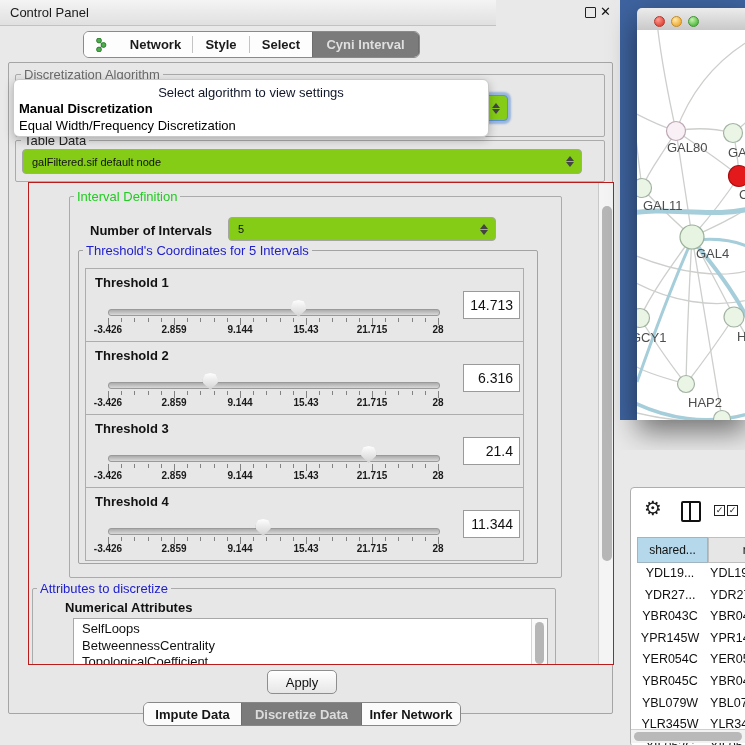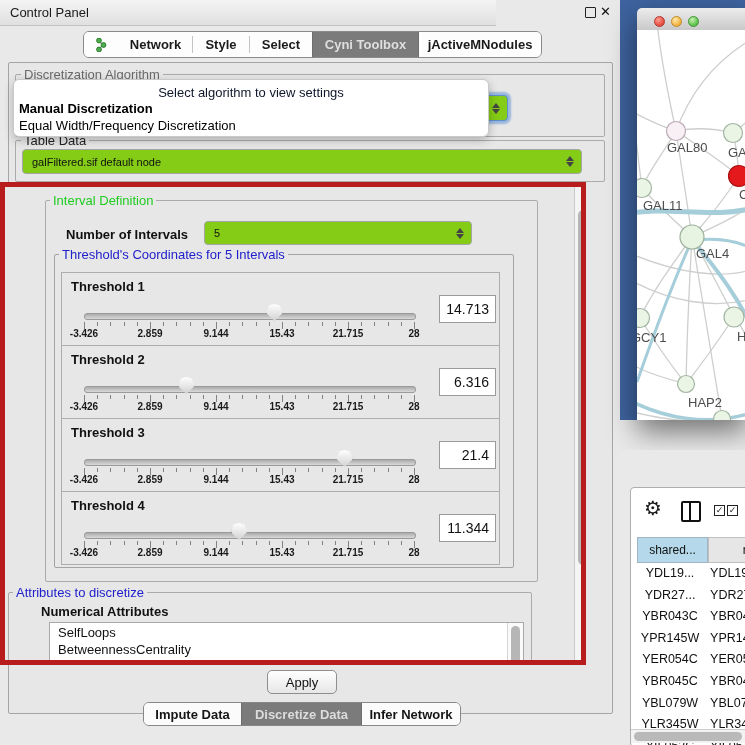--- a/index.html
+++ b/index.html
@@ -27,21 +27,21 @@
   .lab-blue{color:#2020CC;}
 
   .combo{position:absolute;background:#84cc16;border:1px solid #A5A5A5;border-radius:4px;font-size:11px;color:#111;display:flex;align-items:center;box-sizing:border-box;}
   .combo .val{margin-left:9px;flex:1;white-space:nowrap;overflow:hidden;}
   .spinner{width:9px;margin-right:7px;display:flex;flex-direction:column;align-items:center;gap:1px;}
   .spinner i{width:0;height:0;border-left:4px solid transparent;border-right:4px solid transparent;}
   .spinner .up{border-bottom:5px solid #444;}
   .spinner .dn{border-top:5px solid #444;}
   .combo.focus{border:1.5px solid #5E8FD0;box-shadow:0 0 2px 3px rgba(110,155,215,.65);}
 
-  #scrollpanel{position:absolute;left:0;top:182px;width:586px;height:483px;background:#E7E7E7;border:5px solid #b91c1c;box-sizing:border-box;overflow:hidden;}
+  #scrollpanel{position:absolute;left:28px;top:182px;width:586px;height:483px;background:#E7E7E7;border:1px solid #b91c1c;box-sizing:border-box;overflow:hidden;}
   .vscroll{position:absolute;background:#F4F4F4;border-left:1px solid #C9C9C9;}
   .vthumb{position:absolute;background:#B6B6B6;border-radius:5px;}
 
   .numlabel{position:absolute;font-size:13px;font-weight:bold;color:#111;}
 
   .thrbox{position:absolute;border:1px solid #ADADAD;background:#E7E7E7;}
   .thrtitle{position:absolute;left:9px;top:6px;font-size:13px;font-weight:bold;color:#111;}
   .track{position:absolute;left:22px;top:40px;width:330px;height:5px;background:linear-gradient(#ABABAB,#D9D9D9);border:1px solid #9A9A9A;border-radius:3px;}
   .thumb{position:absolute;top:31px;width:15px;height:17px;background:linear-gradient(#FEFEFE,#D2D2D2);clip-path:polygon(0% 38%,15% 8%,50% 0%,85% 8%,100% 38%,100% 58%,50% 100%,0% 58%);filter:drop-shadow(0 1px 1px rgba(0,0,0,.35));}
   .tick{position:absolute;width:1px;background:#828282;}
@@ -115,24 +115,21 @@
       </div>
       <div class="tabsep"></div>
       <div class="tab" style="width:56px;">
         <span>Style</span>
       </div>
       <div class="tabsep"></div>
       <div class="tab" style="width:62px;">
         <span>Select</span>
       </div>
       <div class="tab dark" style="width:105px;">
-        <span>Cyni Toolbox</span>
-      </div>
-      <div class="tab" style="width:122px;">
-        <span>jActiveMNodules</span>
+        <span>Cyni Interval</span>
       </div>
     </div>
 
     <div class="outer-panel"></div>
 
     <div class="groupbox" style="left:15px;top:74px;width:588px;height:61px;">
       <span class="grouplabel lab-gray" style="left:5px;">Discretization Algorithm</span>
     </div>
     <div class="combo focus" style="left:22px;top:95px;width:486px;height:26px;z-index:5;">
       <span class="val"></span>

